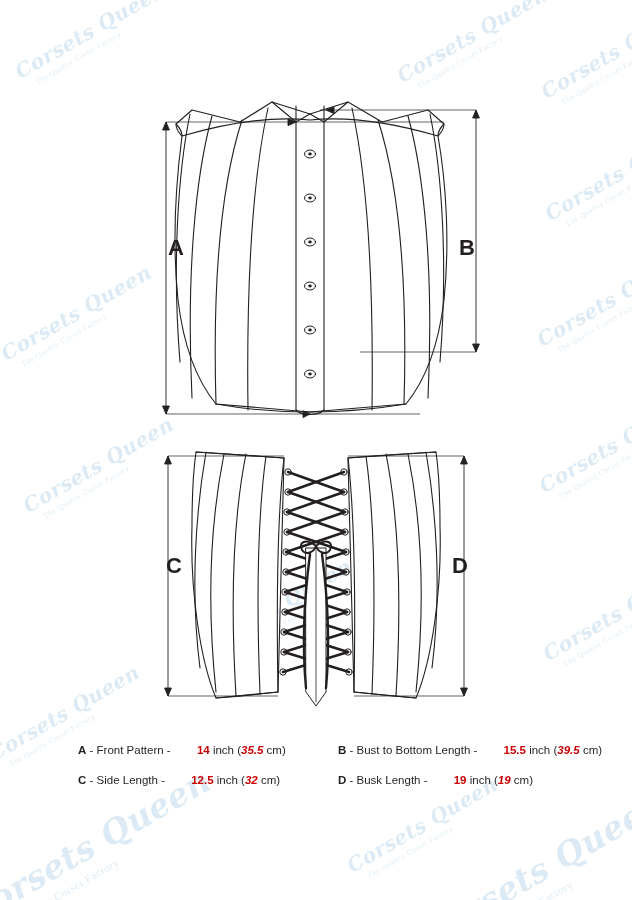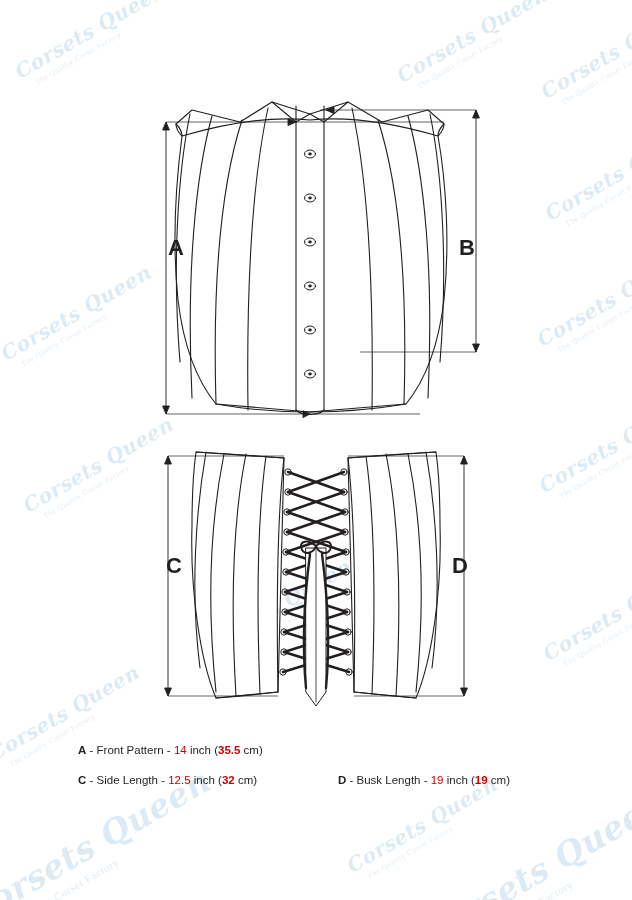--- a/index.html
+++ b/index.html
@@ -97,25 +97,27 @@
   }
   .legend-cell {
     width: 50%;
     white-space: nowrap;
   }
   .legend-cell .tag {
     font-weight: 700;
   }
   .legend-cell .inch {
     color: #cc0000;
-    font-weight: 400;
+    font-weight: 700;
+    margin-left: 23px;
   }
   .legend-cell .cm {
     color: #cc0000;
     font-weight: 700;
+    font-style: italic;
   }
   .legend-cell .plain { color: #231f20; }
 </style>
 </head>
 <body>
 
 <div class="page">
 
   <div class="wm small" style="left:8px; top:18px; transform:rotate(-30deg);">
     <span class="wm-main">Corsets Queen</span>
@@ -360,20 +362,23 @@
   <div class="dim-letter" id="letter-a">A</div>
   <div class="dim-letter" id="letter-b">B</div>
   <div class="dim-letter" id="letter-c">C</div>
   <div class="dim-letter" id="letter-d">D</div>
 
   <div class="legend">
     <div class="legend-row">
       <div class="legend-cell">
         <span class="tag">A</span><span class="plain"> - </span><span class="plain">Front Pattern</span><span class="plain"> - </span><span class="inch">14</span><span class="plain"> inch (</span><span class="cm">35.5</span><span class="plain"> cm)</span>
       </div>
+      <div class="legend-cell">
+        <span class="tag">B</span><span class="plain"> - </span><span class="plain">Bust to Bottom Length</span><span class="plain"> - </span><span class="inch">15.5</span><span class="plain"> inch (</span><span class="cm">39.5</span><span class="plain"> cm)</span>
+      </div>
     </div>
     <div class="legend-row">
       <div class="legend-cell">
         <span class="tag">C</span><span class="plain"> - </span><span class="plain">Side Length</span><span class="plain"> - </span><span class="inch">12.5</span><span class="plain"> inch (</span><span class="cm">32</span><span class="plain"> cm)</span>
       </div>
       <div class="legend-cell">
         <span class="tag">D</span><span class="plain"> - </span><span class="plain">Busk Length</span><span class="plain"> - </span><span class="inch">19</span><span class="plain"> inch (</span><span class="cm">19</span><span class="plain"> cm)</span>
       </div>
     </div>
   </div>

